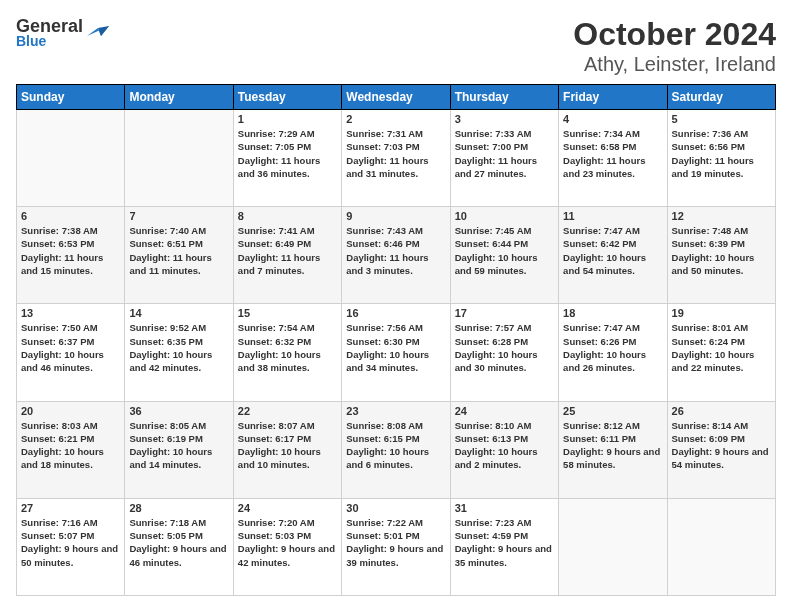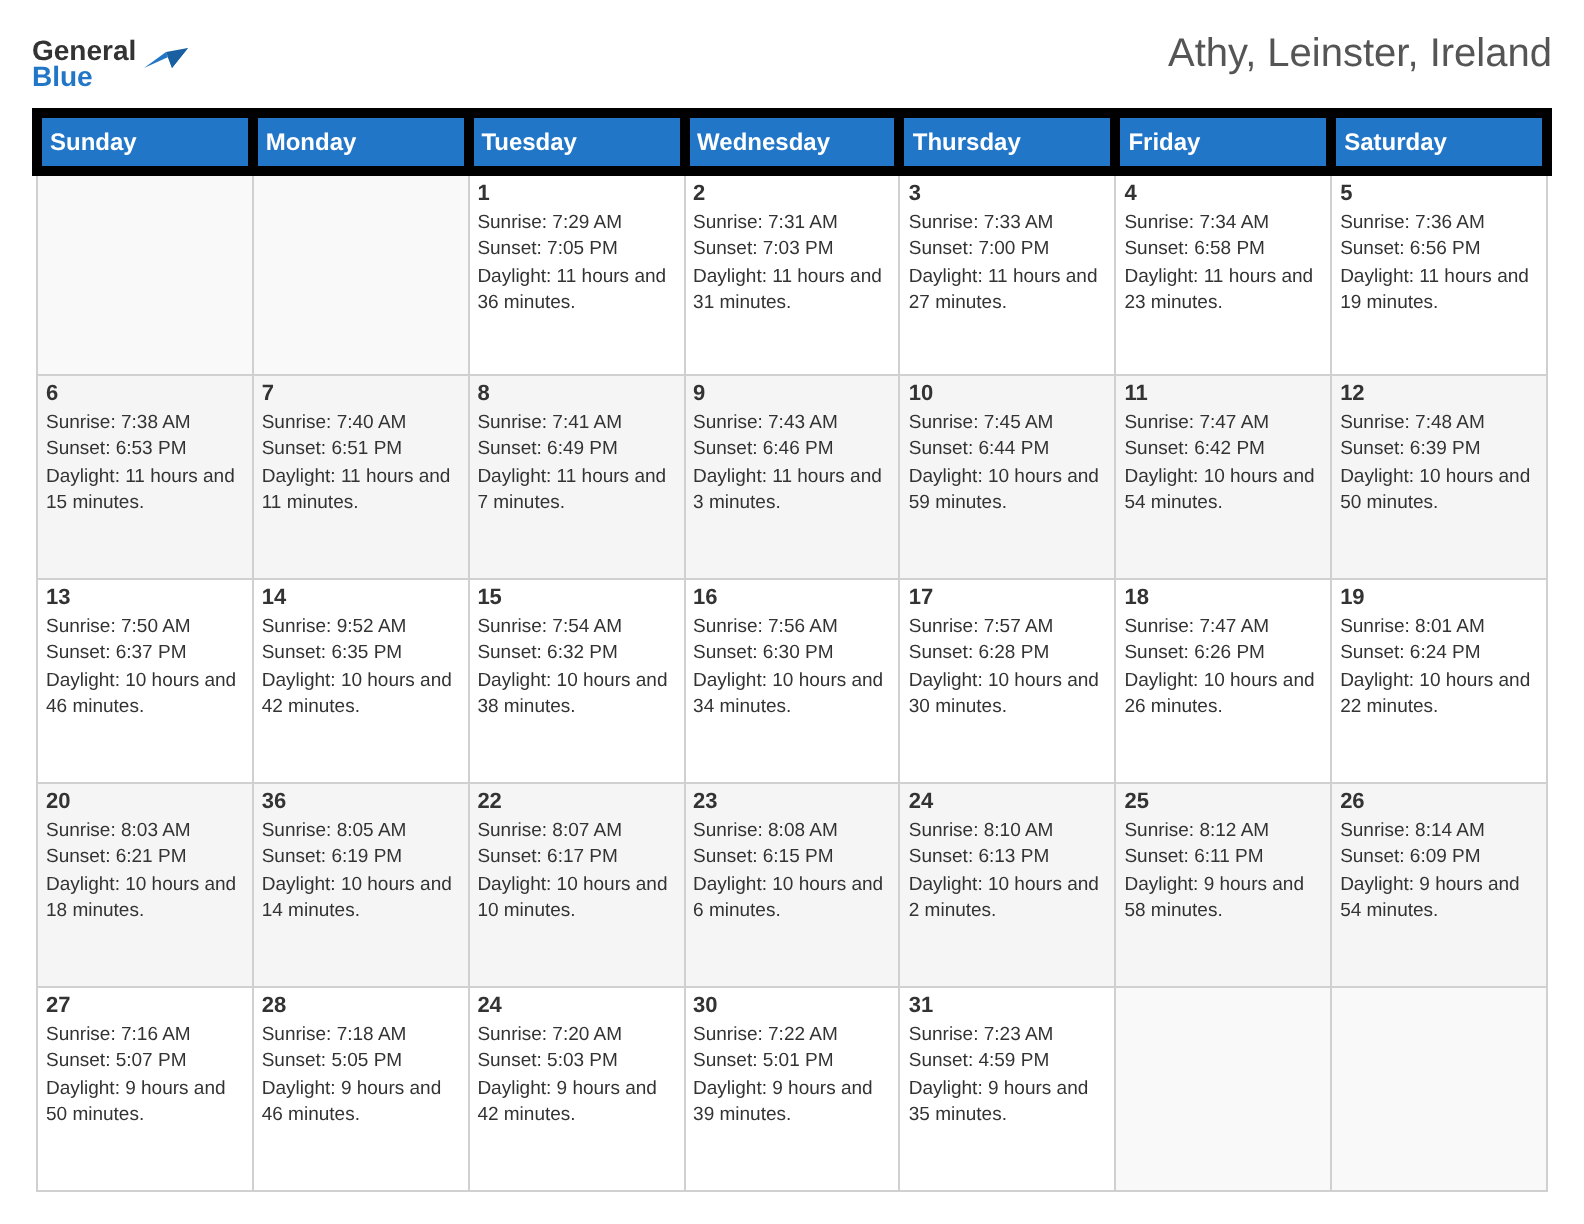--- a/index.html
+++ b/index.html
@@ -52,21 +52,21 @@
       width: 100%;
       table-layout: fixed;
     }
     .calendar th {
       background: #2176c7;
       color: #fff;
       font-size: 12px;
       font-weight: bold;
       padding: 5px 4px;
       text-align: left;
-      border: 5px solid #000000;
+      border: 1px solid #000000;
     }
     .calendar td {
       border: 1px solid #d0d0d0;
       vertical-align: top;
       padding: 3px 4px;
       font-size: 10px;
       color: #333;
       height: 78px;
     }
     .calendar td.empty {
@@ -76,47 +76,49 @@
       font-size: 11px;
       font-weight: bold;
       color: #333;
       display: block;
       margin-bottom: 2px;
     }
     .day-info {
       font-size: 9.5px;
       color: #333;
       line-height: 1.4;
+      font-weight: bold;
     }
     tr:nth-child(even) td {
       background-color: #f5f5f5;
     }
     tr:nth-child(odd) td {
       background-color: #fff;
     }
     tr:nth-child(even) td.empty {
       background-color: #f0f0f0;
     }
   </style>
 </head>
 <body>
 
 <div class="page">
   <div class="header">
     <div class="logo">
       <div class="logo-row">
-        <span style="font-size:14px;font-weight:bold;color:#333;">General</span>
+        <span style="font-size:18px;font-weight:bold;color:#333;">General</span>
         <svg width="22" height="18" viewBox="0 0 22 18" style="margin-left:2px;">
           <polygon points="0,18 22,8 14,18 11,10" fill="#2176c7"></polygon>
           <polygon points="11,10 14,18 22,8" fill="#1a5fa0"></polygon>
         </svg>
       </div>
       <span style="font-size:14px;font-weight:bold;color:#2176c7;margin-top:-4px;">Blue</span>
     </div>
     <div class="title-block">
+      <div class="title-month">October 2024</div>
       <div class="title-location">Athy, Leinster, Ireland</div>
     </div>
   </div>
 
   <table class="calendar">
     <thead>
       <tr>
         <th>Sunday</th>
         <th>Monday</th>
         <th>Tuesday</th>

